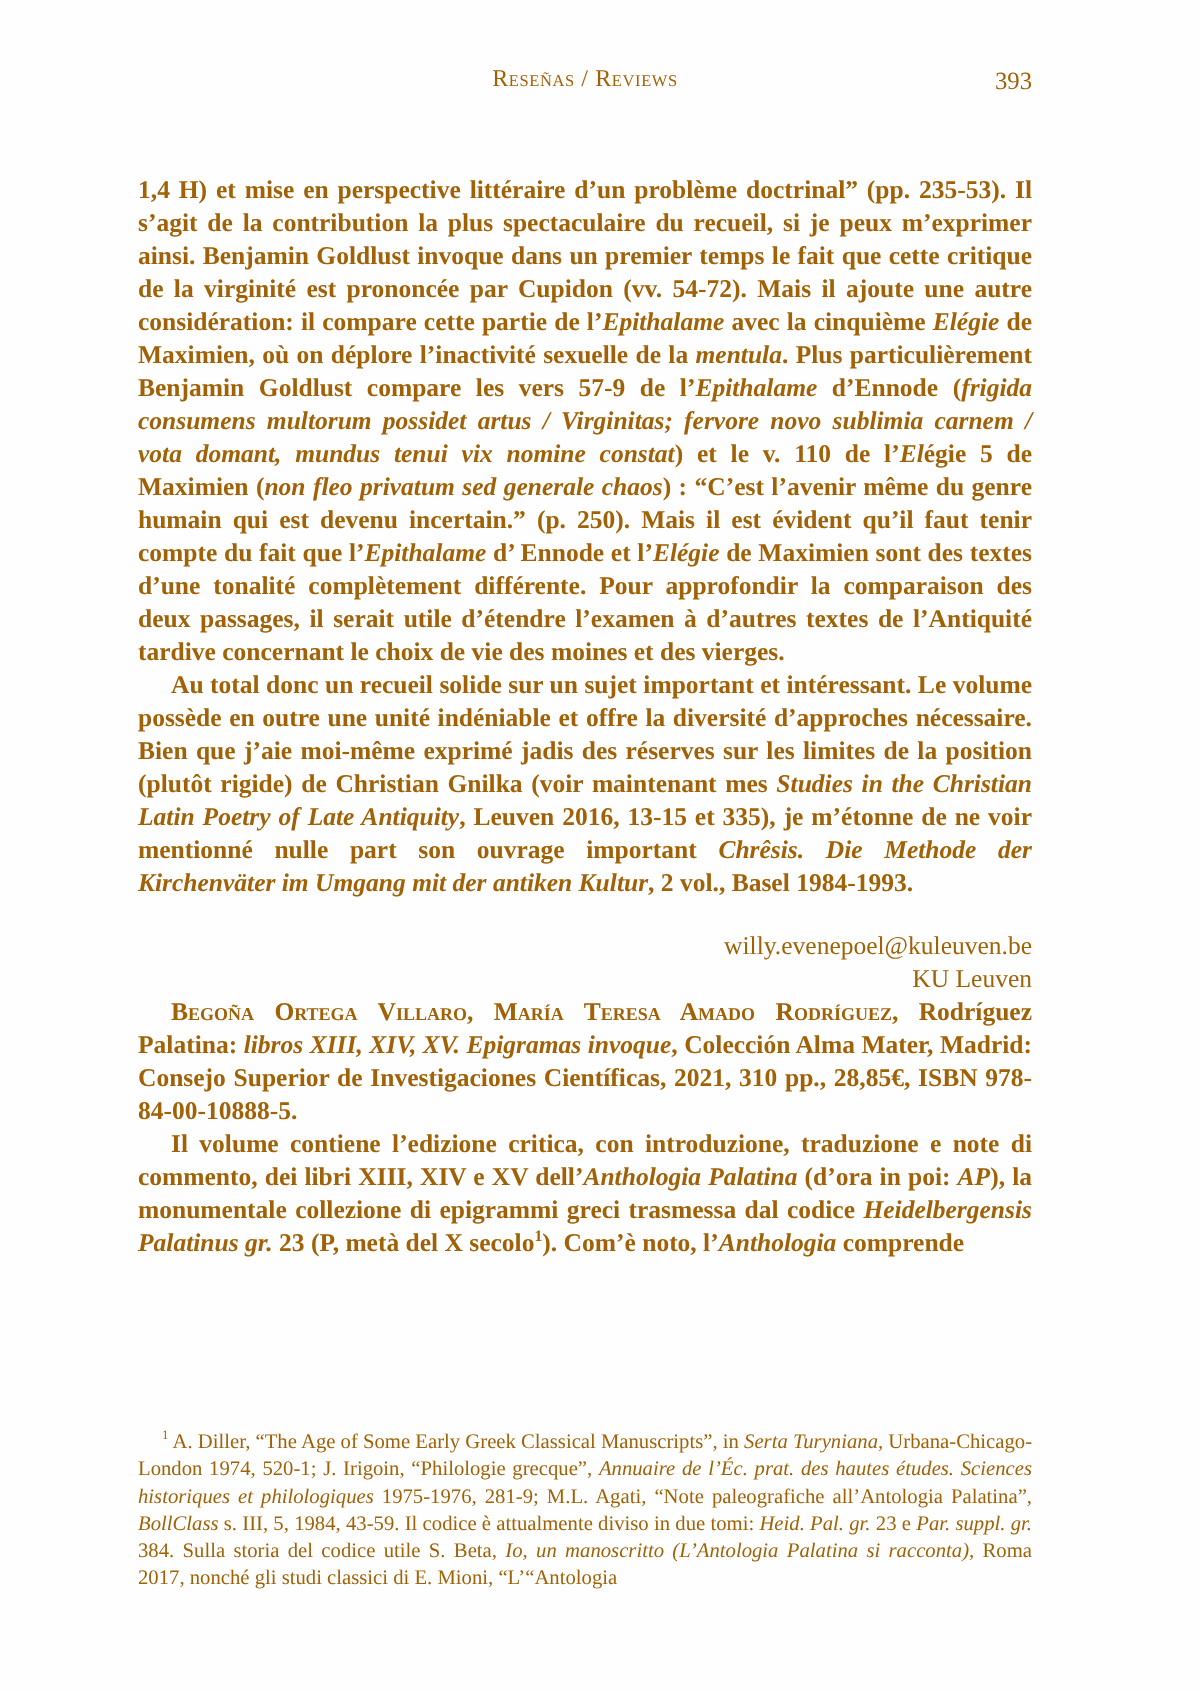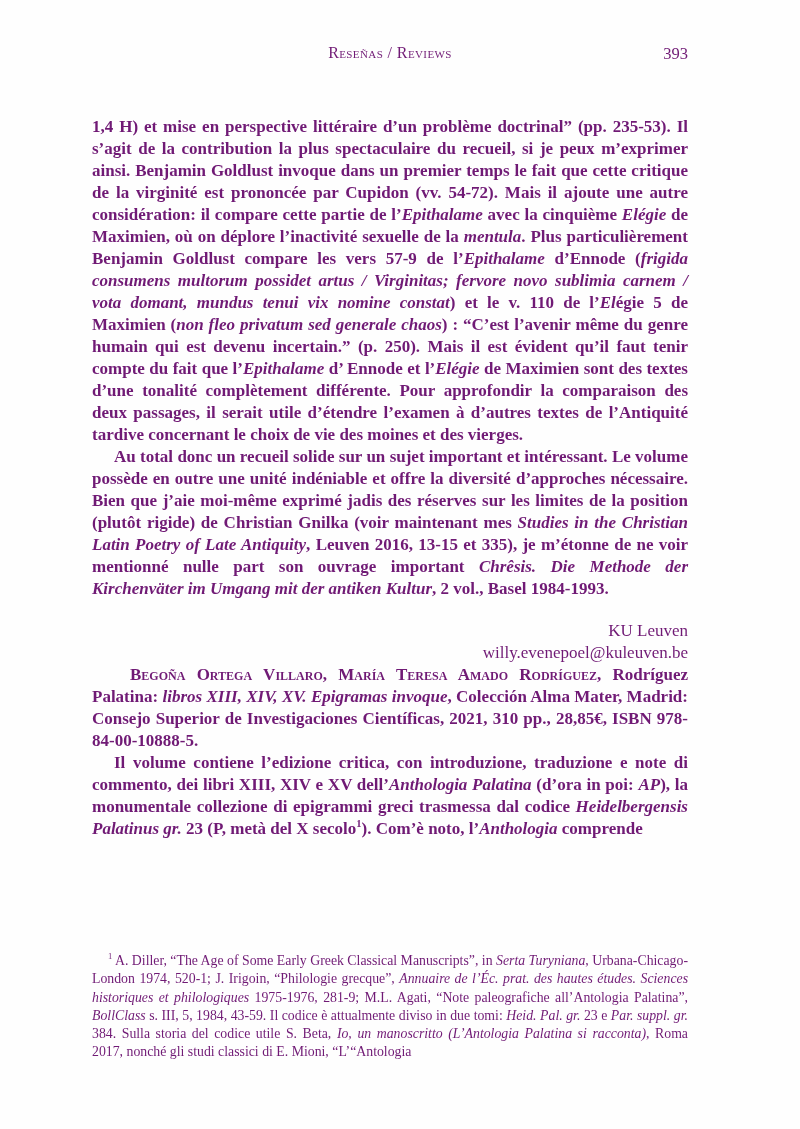--- a/index.html
+++ b/index.html
@@ -2,21 +2,21 @@
 <html><head>
 <meta charset="utf-8">
 <style>
   html, body { margin: 0; padding: 0; background: #ffffff; }
   .page {
     position: relative;
     width: 800px;
     height: 1129px;
     box-sizing: border-box;
     background: #fefefe;
-    color: #701a75;
+    color: #a16207;
     font-family: "Liberation Serif", serif;
     padding: 44px 112px 0 92px;
     overflow: hidden;
   }
   
   .running-head {
     position: relative;
     text-align: center;
     font-size: 16px;
     height: 20px;
@@ -34,21 +34,21 @@
   }
   
   .body-text {
     margin-top: 52px;
     font-size: 17px;
     line-height: 22px;
     text-align: justify;
   }
   .body-text p { margin: 0; font-weight: bold; }
   p.indent { text-indent: 22px; }
-  .sc { font-variant: small-caps; margin-left: 16px; }
+  .sc { font-variant: small-caps; }
   sup { font-size: 0.62em; line-height: 0; vertical-align: super; }
   em { font-style: italic; }
   
   .signature {
     margin-top: 20px;
     text-align: right;
     font-size: 17px;
     line-height: 22px;
   }
   .signature .name { font-variant: small-caps; }
@@ -91,22 +91,22 @@
     <span class="page-number">393</span>
   </div>
 
   <div class="body-text">
 
     <p><span>1,4 H) et mise en perspective littéraire d’un problème doctrinal” (pp. 235-53). Il s’agit de la contribution la plus spectaculaire du recueil, si je peux m’exprimer ainsi. Benjamin Goldlust invoque dans un premier temps le fait que cette critique de la virginité est prononcée par Cupidon (vv. 54-72). Mais il ajoute une autre considération: il compare cette partie de l’</span><em>Epithalame</em><span> avec la cinquième </span><em>Elégie</em><span> de Maximien, où on déplore l’inactivité sexuelle de la </span><em>mentula</em><span>. Plus particulièrement Benjamin Goldlust compare les vers 57-9 de l’</span><em>Epithalame</em><span> d’Ennode (</span><em>frigida consumens multorum possidet artus / Virginitas; fervore novo sublimia carnem / vota domant, mundus tenui vix nomine constat</em><span>) et le v. 110 de l’</span><em>El</em><span>égie 5 de Maximien (</span><em>non fleo privatum sed generale chaos</em><span>) : “C’est l’avenir même du genre humain qui est devenu incertain.” (p. 250). Mais il est évident qu’il faut tenir compte du fait que l’</span><em>Epithalame</em><span> d’ Ennode et l’</span><em>Elégie</em><span> de Maximien sont des textes d’une tonalité complètement différente. Pour approfondir la comparaison des deux passages, il serait utile d’étendre l’examen à d’autres textes de l’Antiquité tardive concernant le choix de vie des moines et des vierges.</span></p>
 
     <p class="indent"><span>Au total donc un recueil solide sur un sujet important et intéressant. Le volume possède en outre une unité indéniable et offre la diversité d’approches nécessaire. Bien que j’aie moi-même exprimé jadis des réserves sur les limites de la position (plutôt rigide) de Christian Gnilka (voir maintenant mes </span><em>Studies in the Christian Latin Poetry of Late Antiquity</em><span>, Leuven 2016, 13-15 et 335), je m’étonne de ne voir mentionné nulle part son ouvrage important </span><em>Chrêsis. Die Methode der Kirchenväter im Umgang mit der antiken Kultur</em><span>, 2 vol., Basel 1984-1993.</span></p>
 
     <div class="signature">
+      <div>willy.evenepoel@kuleuven.be</div>
       <div>KU Leuven</div>
-      <div>willy.evenepoel@kuleuven.be</div>
     </div>
 
     <p class="review-heading"><span class="sc">Begoña Ortega Villaro, María Teresa Amado Rodríguez</span><span>, Rodríguez Palatina: </span><em>libros XIII, XIV, XV. Epigramas invoque</em><span>, Colección Alma Mater, Madrid: Consejo Superior de Investigaciones Científicas, 2021, 310 pp., 28,85€, ISBN 978-84-00-10888-5.</span></p>
 
     <p class="indent review-body"><span>Il volume contiene l’edizione critica, con introduzione, traduzione e note di commento, dei libri XIII, XIV e XV dell’</span><em>Anthologia Palatina</em><span> (d’ora in poi: </span><em>AP</em><span>), la monumentale collezione di epigrammi greci trasmessa dal codice </span><em>Heidelbergensis Palatinus gr.</em><span> 23 (P, metà del X secolo</span><sup>1</sup><span>). Com’è noto, l’</span><em>Anthologia</em><span> comprende</span></p>
 
   </div>
 
   <div class="footnote">
     <p><sup>1</sup><span> A. Diller, “The Age of Some Early Greek Classical Manuscripts”, in </span><em>Serta Turyniana</em><span>, Urbana-Chicago-London 1974, 520-1; J. Irigoin, “Philologie grecque”, </span><em>Annuaire de l’Éc. prat. des hautes études. Sciences historiques et philologiques</em><span> 1975-1976, 281-9; M.L. Agati, “Note paleografiche all’Antologia Palatina”, </span><em>BollClass</em><span> s. III, 5, 1984, 43-59. Il codice è attualmente diviso in due tomi: </span><em>Heid. Pal. gr.</em><span> 23 e </span><em>Par. suppl. gr.</em><span> 384. Sulla storia del codice utile S. Beta, </span><em>Io, un manoscritto (L’Antologia Palatina si racconta)</em><span>, Roma 2017, nonché gli studi classici di E. Mioni, “L’“Antologia</span></p>

